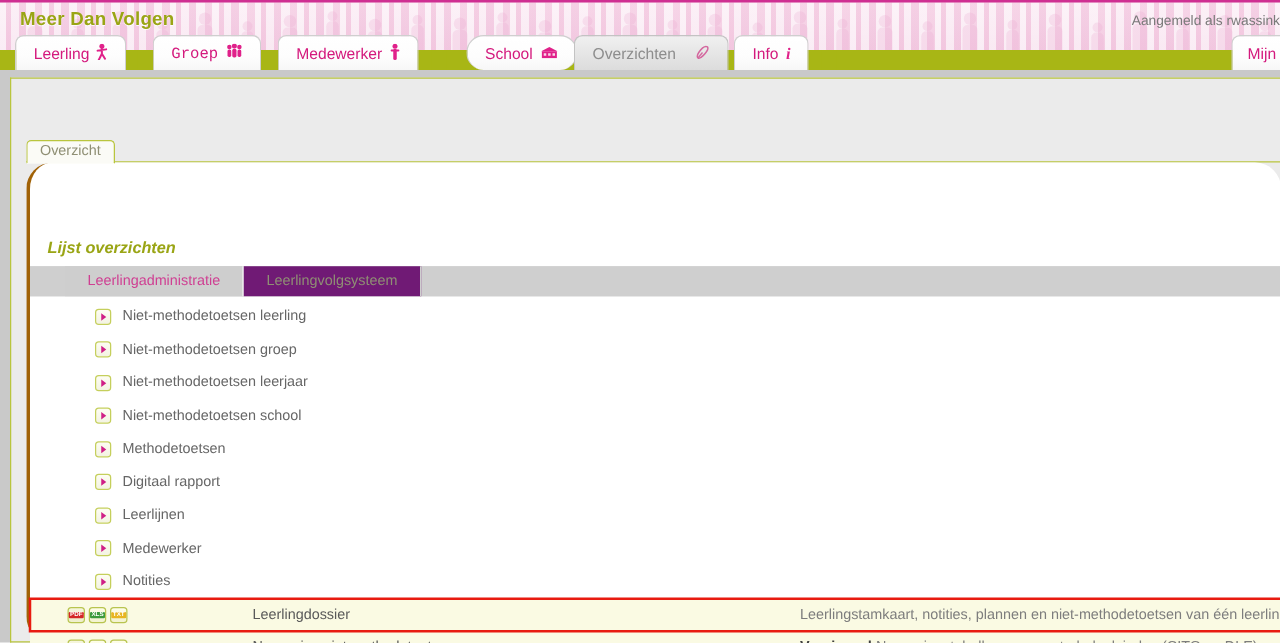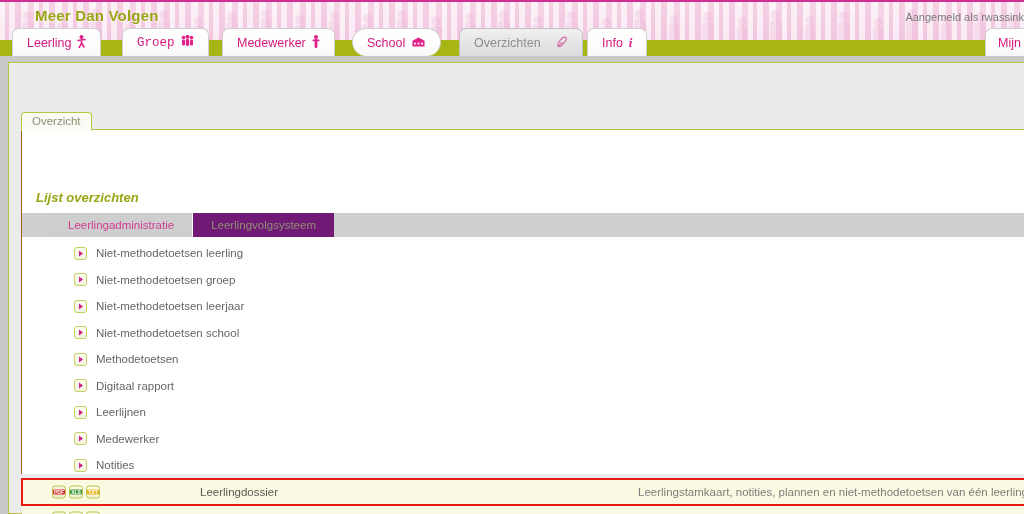--- a/index.html
+++ b/index.html
@@ -29,21 +29,20 @@
   }
   #banner .silhouettes{
     position:absolute; left:0; top:4px; width:1024px; height:40px;
     opacity:.45;
   }
   #app-title{
     position:absolute; left:16px; top:5px;
     font-size:15px; font-weight:bold; color:#9aa515;
     letter-spacing:.2px;
     text-shadow:0 1px 0 rgba(255,255,255,.8);
-    padding-left:19px;
   }
   #login-status{
     position:absolute; right:0px; top:9px;
     font-size:11px; color:#7a7a7a;
     white-space:nowrap;
   }
 
   
   #tabbar{
     position:absolute; left:0; top:26px; width:1024px; height:30px;
@@ -102,23 +101,24 @@
     background:#fbfbf6;
     border:1px solid #b9c53e;
     border-bottom:1px solid #fbfbf6;
     border-radius:4px 4px 0 0;
     color:#8f8f74; font-size:11.5px;
     z-index:3; cursor:pointer;
   }
 
   
   #content{
-    position:absolute; left:12px; top:67px; width:1004px; height:344px;
+    position:absolute; left:12px; top:67px; width:1004px; height:384px;
     background:#ffffff;
-    border-left:1px solid #a16207;
+    border-left:3px solid #a16207;
+    border-radius:21px;
   }
   #section-title{
     position:absolute; left:14px; top:60px;
     font-size:13px; font-weight:bold; font-style:italic;
     color:#9aa515;
   }
 
   
   #subtabstrip{
     position:absolute; left:0px; top:83px; width:1012px; height:24px;
@@ -332,21 +332,21 @@
       <span>Medewerker</span>
       <span class="ticon">
         <svg width="8" height="13" viewBox="0 0 8 13">
             <circle cx="4" cy="2" r="2" fill="#e0218a"></circle>
             <rect x="2.6" y="4" width="2.8" height="9" rx="1.3" fill="#e0218a"></rect>
             <rect x="0.5" y="4.6" width="7" height="1.6" rx=".8" fill="#e0218a"></rect>
           </svg>
       </span>
     </div>
 
-    <div class="mtab" style="left:352px;border-radius:14px;">
+    <div class="mtab" style="left:373px;border-radius:14px;">
       <span>School</span>
       <span class="ticon">
         <svg width="15" height="10" viewBox="0 0 15 10">
           <path d="M1 4 L7.5 0.5 L14 4 Z" fill="#e0218a"></path>
           <rect x="1.5" y="4" width="12" height="5.5" fill="#e0218a"></rect>
           <rect x="3" y="5.6" width="2" height="2" fill="#f9d6e9"></rect>
           <rect x="6.5" y="5.6" width="2" height="2" fill="#f9d6e9"></rect>
           <rect x="10" y="5.6" width="2" height="2" fill="#f9d6e9"></rect>
         </svg>
       </span>

